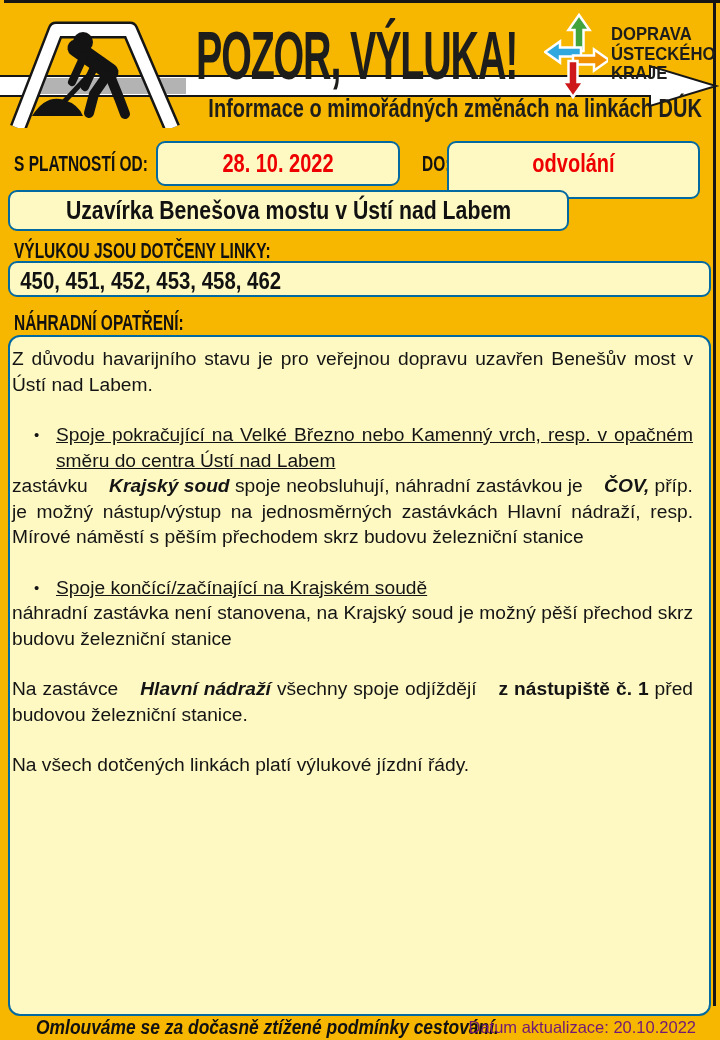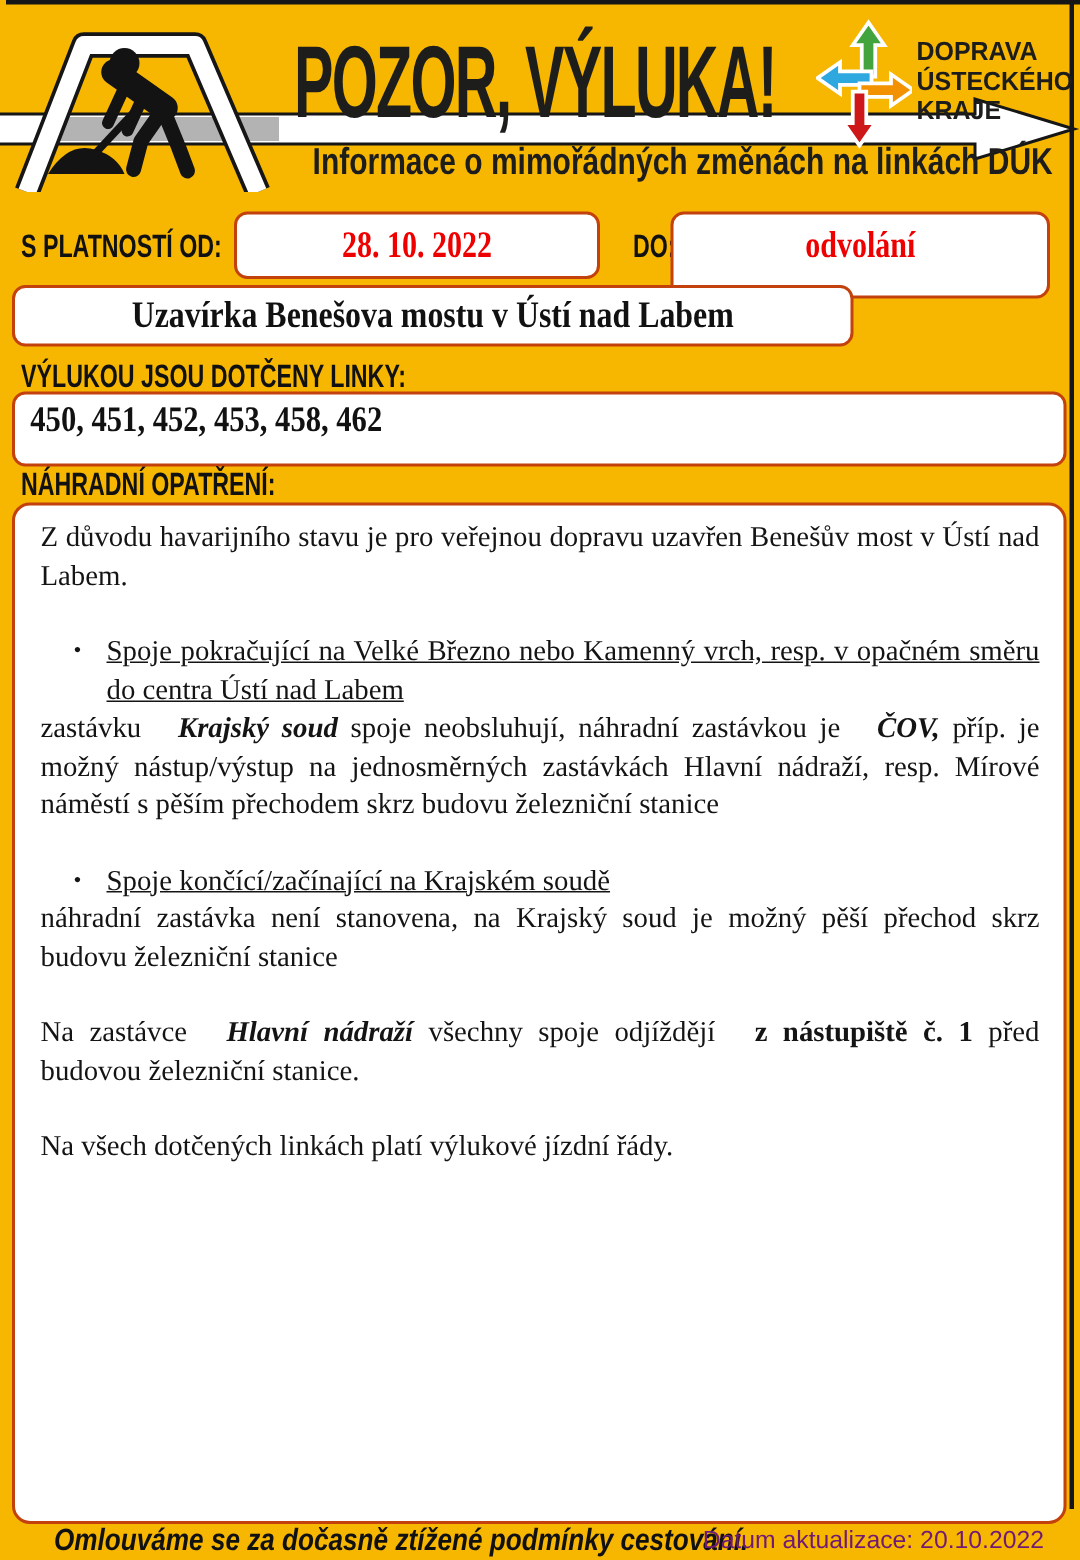--- a/index.html
+++ b/index.html
@@ -30,44 +30,44 @@
   }
 
   
   .lbl{
     font-size:21.5px;font-weight:bold;transform:scaleX(.72);transform-origin:left top;
     white-space:nowrap;color:#111;
   }
 
   
   .box{
-    background:#ffffff;border:2px solid #c2410c;border-radius:9px;box-sizing:border-box;font-family:Liberation Serif, serif;
+    background:#fef9c3;border:2px solid #0369a1;border-radius:9px;box-sizing:border-box;
   }
   .val-red{
     display:block;text-align:center;font-weight:bold;color:var(--accent_red,#EE0000);
     font-size:25px;transform:scaleX(.8);transform-origin:center center;white-space:nowrap;
   }
   .from-box{left:156px;top:141px;width:244px;height:45px;}
   .to-box{left:447px;top:141px;width:253px;height:58px;}
   .from-box .val-red,.to-box .val-red{line-height:41px;}
   .event-box{left:8px;top:190px;width:561px;height:41px;}
   .event-title{
     display:block;text-align:center;line-height:37px;font-size:25px;font-weight:bold;
     transform:scaleX(.85);transform-origin:center center;white-space:nowrap;color:#111;
   }
-  .lines-box{left:8px;top:261px;width:703px;height:50px;}
+  .lines-box{left:8px;top:261px;width:703px;height:36px;}
   .lines-value{
     display:block;padding-left:12px;line-height:35px;font-size:24px;font-weight:bold;
     transform:scaleX(.85);transform-origin:left center;white-space:nowrap;color:#111;
   }
   .measures-box{left:8px;top:335px;width:703px;height:681px;border-radius:12px;}
 
   
   .measures-body{
-    padding:9px 16px 0 17px;font-size:19.2px;line-height:25.5px;text-align:justify;color:#141414;
+    padding:9px 16px 0 2px;font-size:19.2px;line-height:25.5px;text-align:justify;color:#141414;
   }
   .measures-body .para{margin:0;}
   .measures-body .sp{height:25px;}
   .measures-body .bullet{padding-left:44px;position:relative;}
   .measures-body .bullet .mark{
     position:absolute;left:22px;top:0;font-size:15px;text-decoration:none;
   }
   .measures-body .b{font-weight:bold;margin-left:16px;}
   .measures-body .i{font-style:italic;}
   .measures-body .u{text-decoration:underline;}

